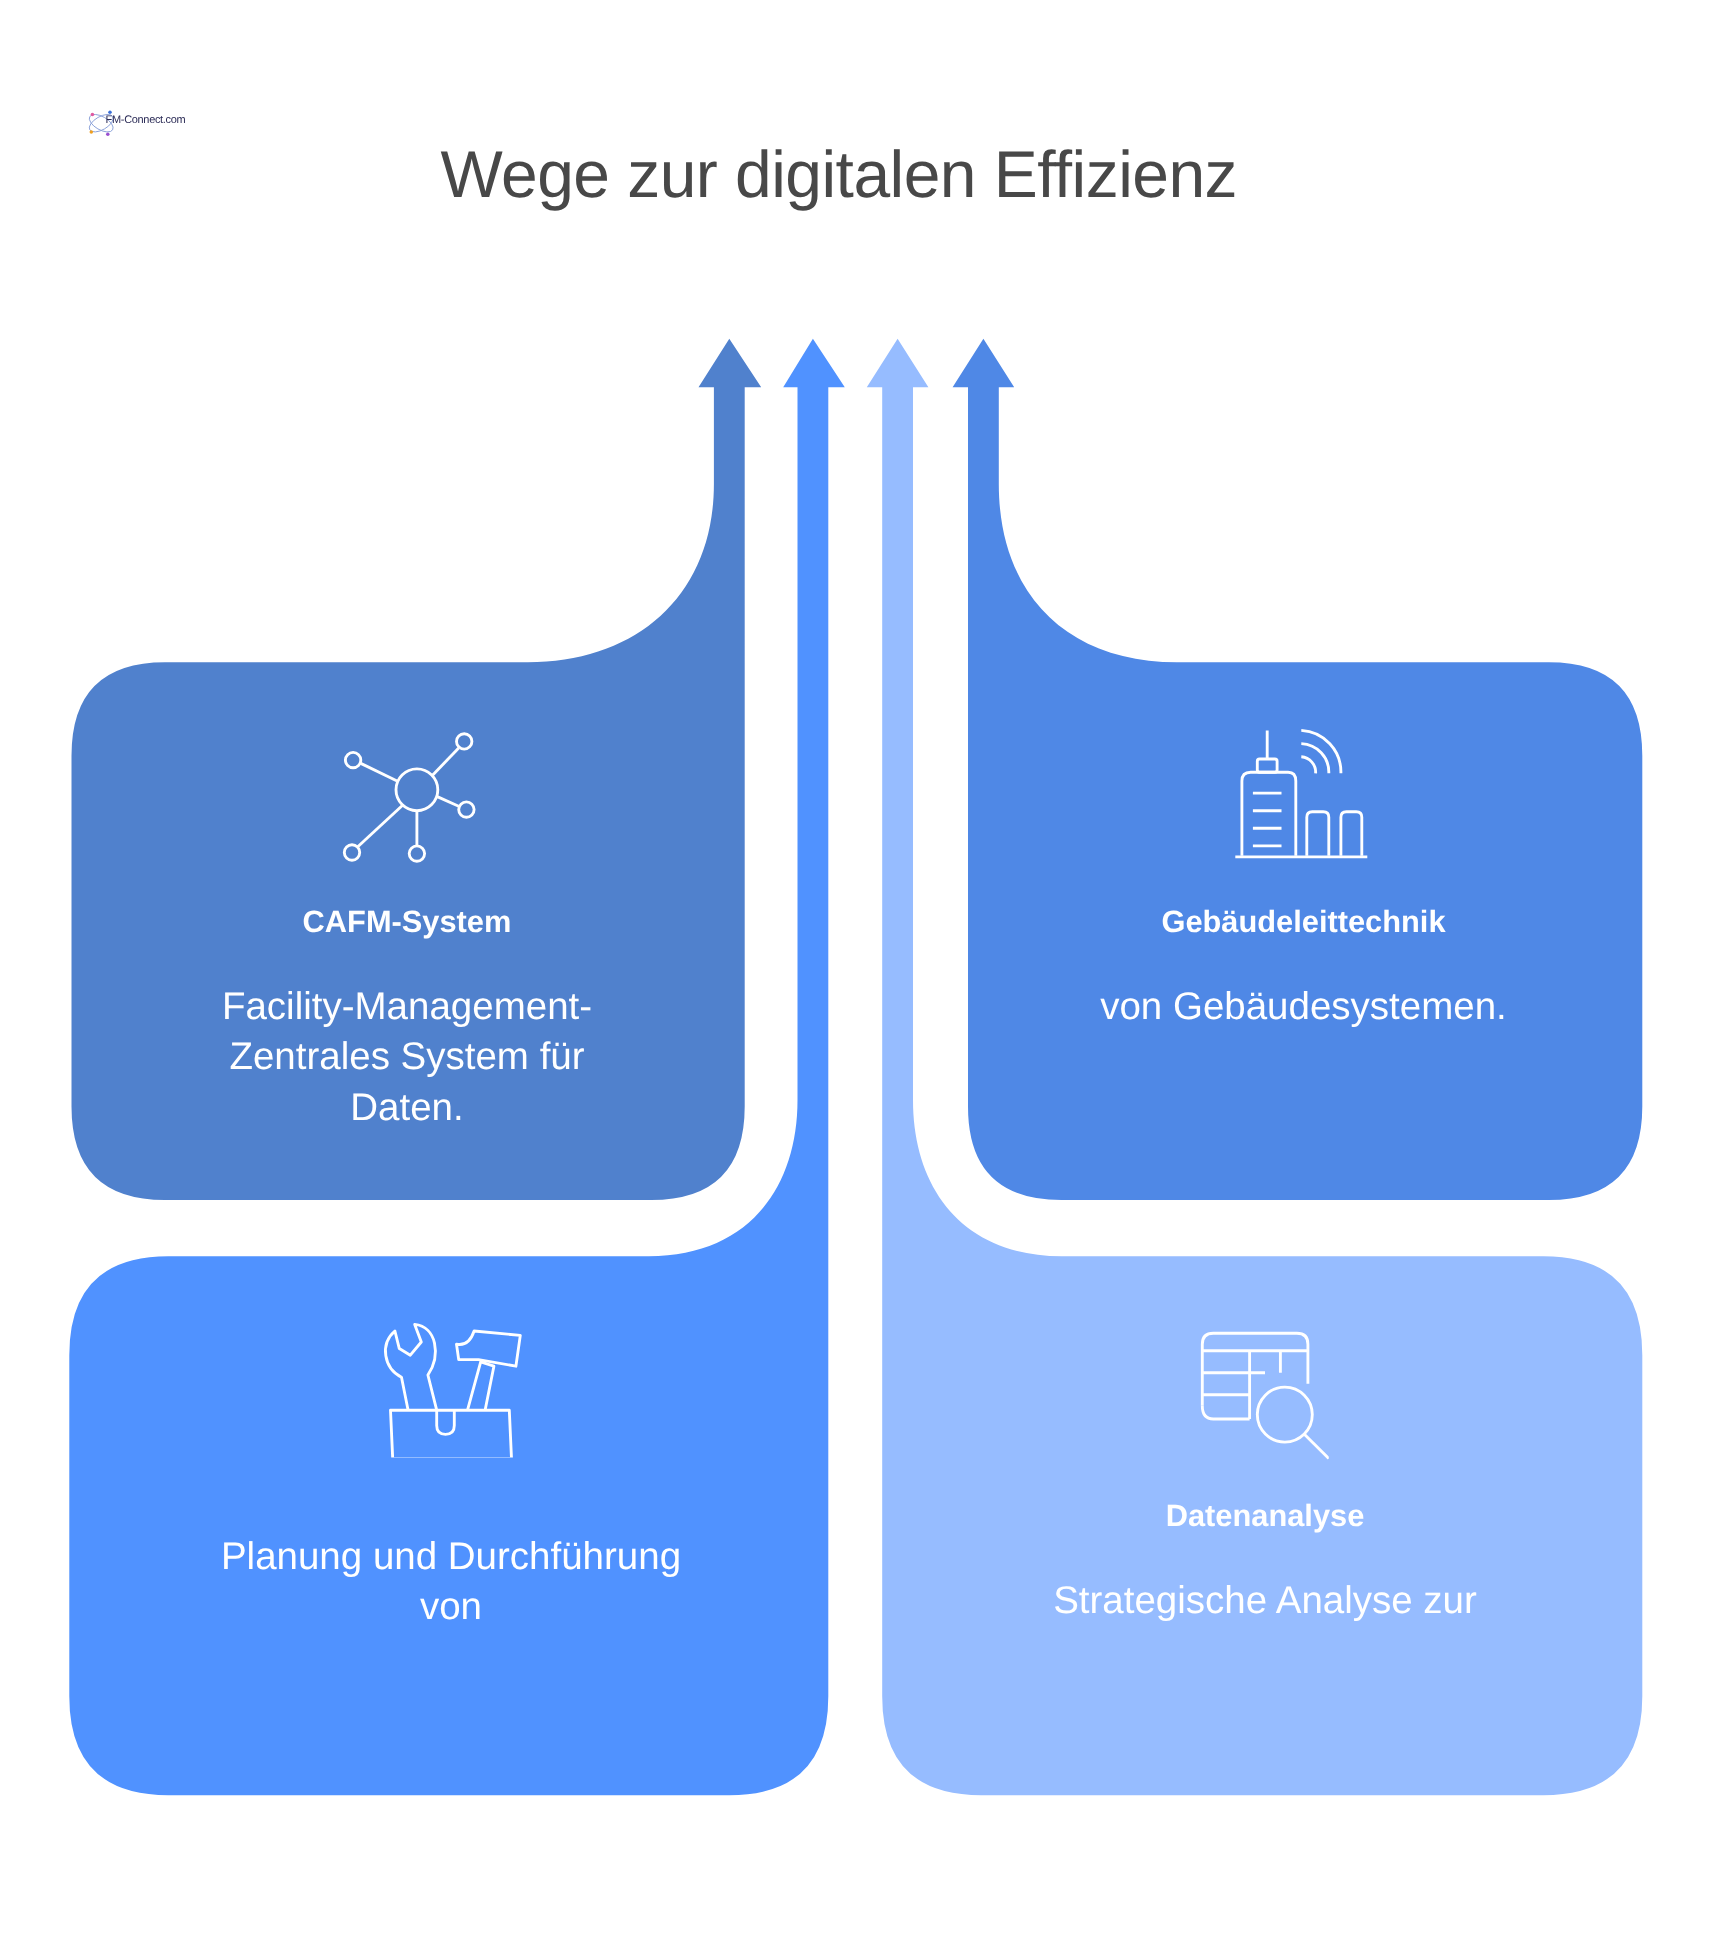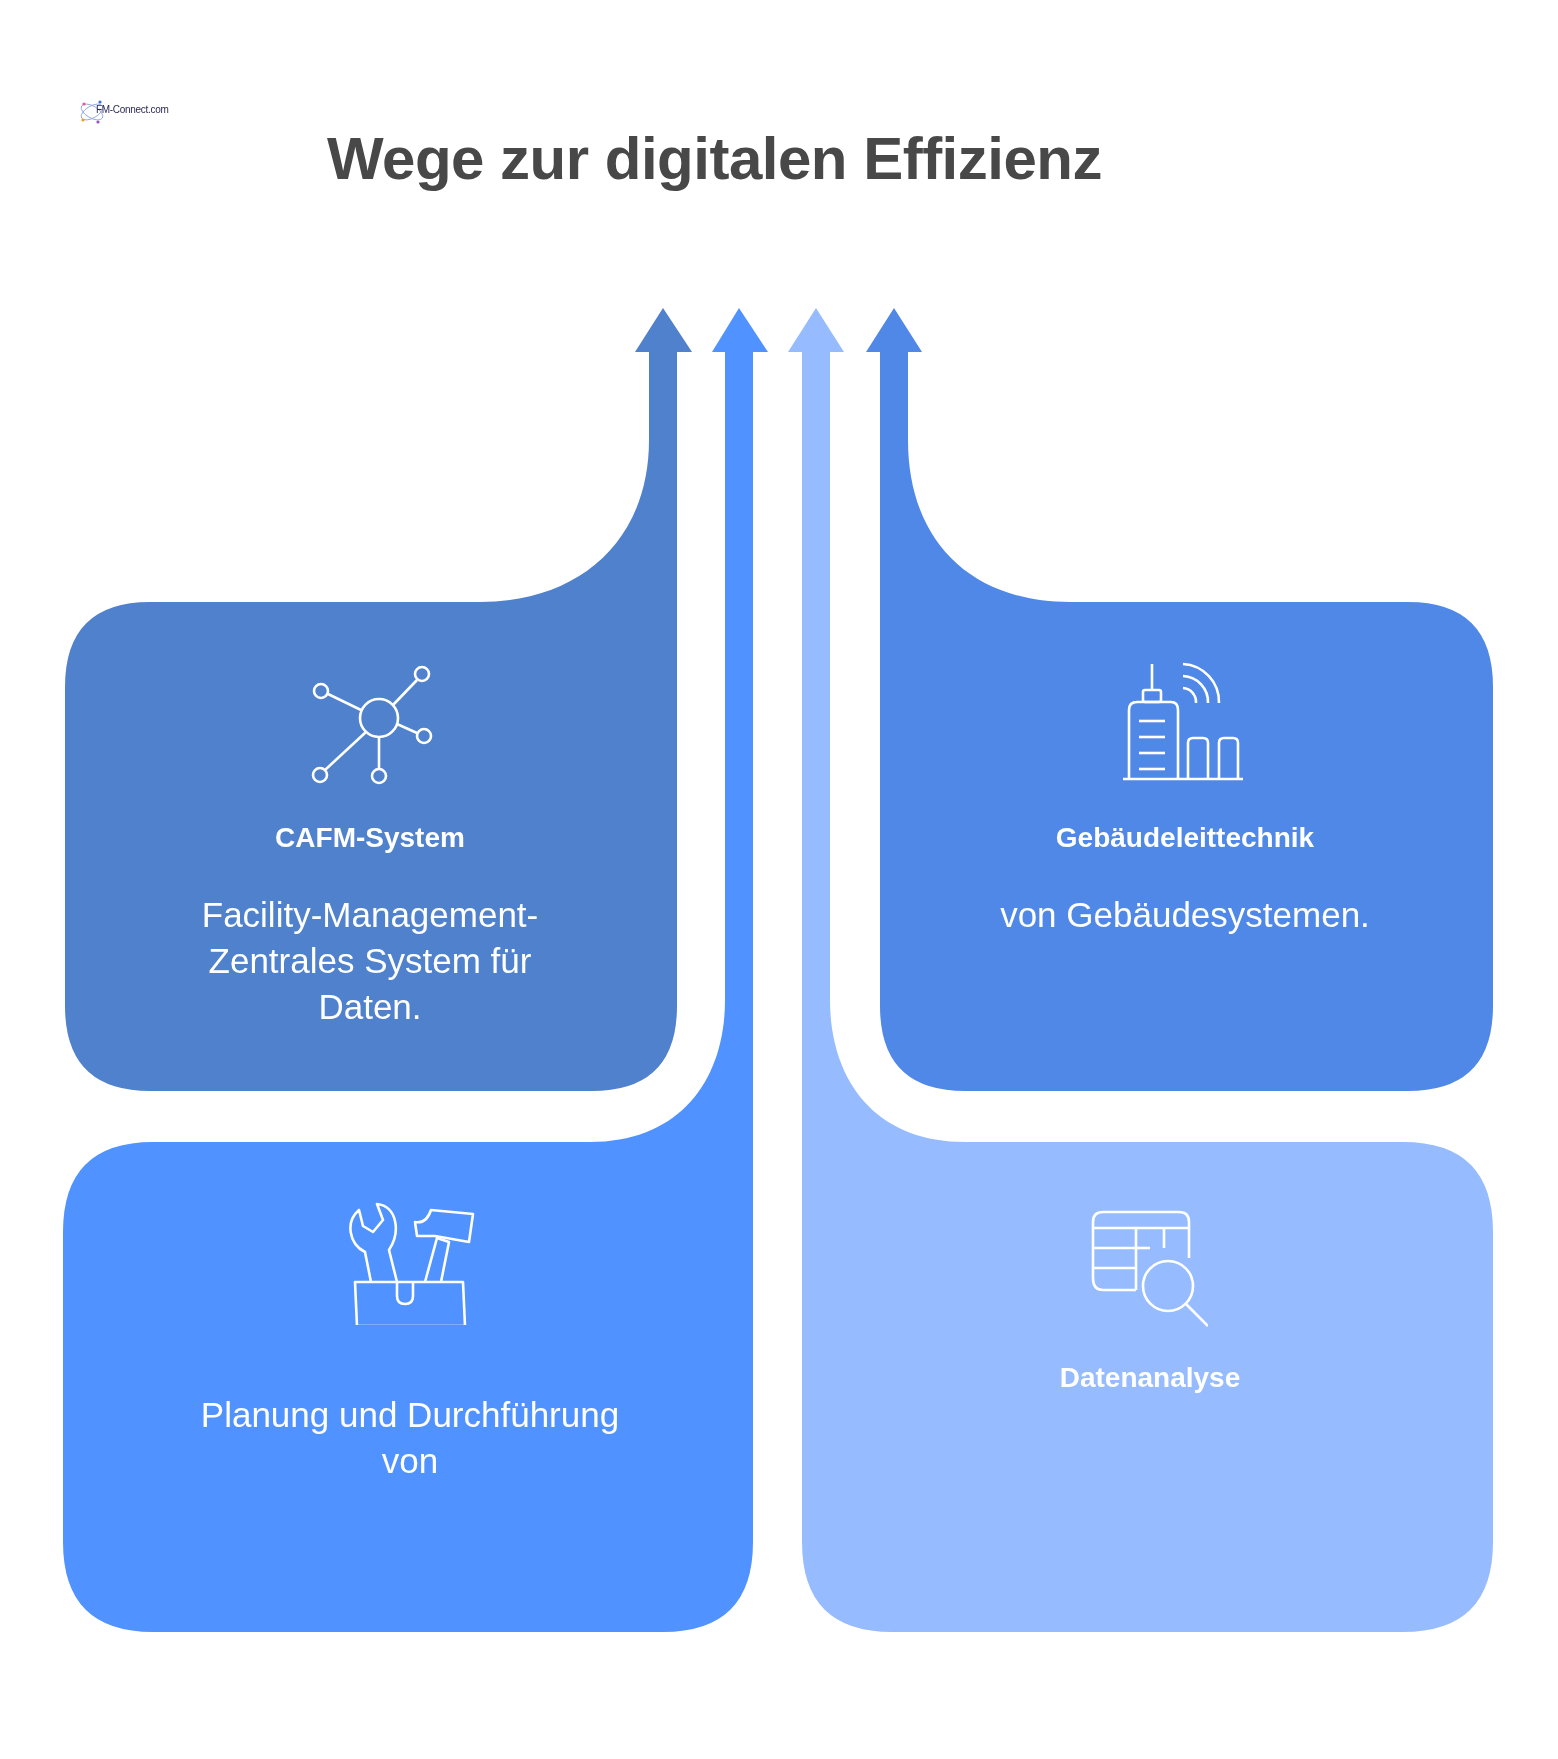--- a/index.html
+++ b/index.html
@@ -1,21 +1,21 @@
 <!DOCTYPE html>
 <html><head>
 <meta charset="utf-8">
 <style>
   html, body { margin: 0; padding: 0; background: #ffffff; }
   body { width: 1558px; height: 1759px; position: relative; overflow: hidden;
          font-family: "Liberation Sans", "DejaVu Sans", sans-serif; }
   .logo { position: absolute; left: 78px; top: 94px; width: 74px; height: 36px; }
   .logo-text { position: absolute; left: 96px; top: 104px; font-size: 10px; font-weight: normal; color: #2a2a55; letter-spacing: -0.3px; }
   .title { position: absolute; left: 0; top: 124px; width: 1429px; text-align: center;
-           font-size: 60px; font-weight: bold; color: #484848; letter-spacing: -0.5px; }
+           font-size: 60px; font-weight: normal; color: #484848; letter-spacing: -0.5px; padding-left: 48px; }
   svg.shapes { position: absolute; left: 0; top: 0; }
   .card-text { position: absolute; text-align: center; color: #ffffff; }
   .card-title { font-size: 28px; font-weight: bold; line-height: 40px; }
   .card-desc { font-size: 35px; line-height: 46px; margin-top: 34px; }
   .icon { position: absolute; }
 </style>
 </head>
 <body>
 
 <div class="logo">
@@ -149,14 +149,15 @@
 <div class="card-text" style="left:130px; top:1358px; width:560px;">
   <div class="card-desc">
     <div>Planung und Durchführung</div>
     <div>von</div>
   </div>
 </div>
 
 <div class="card-text" style="left:880px; top:1358px; width:540px;">
   <div class="card-title">Datenanalyse</div>
   <div class="card-desc">
+    <div>Strategische Analyse zur</div>
   </div>
 </div>
 
 </body></html>

